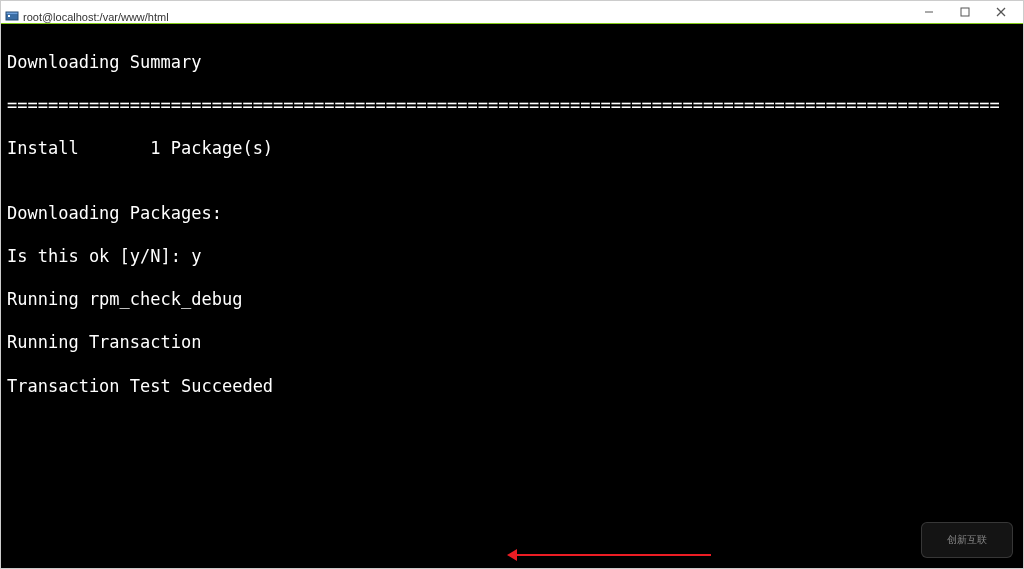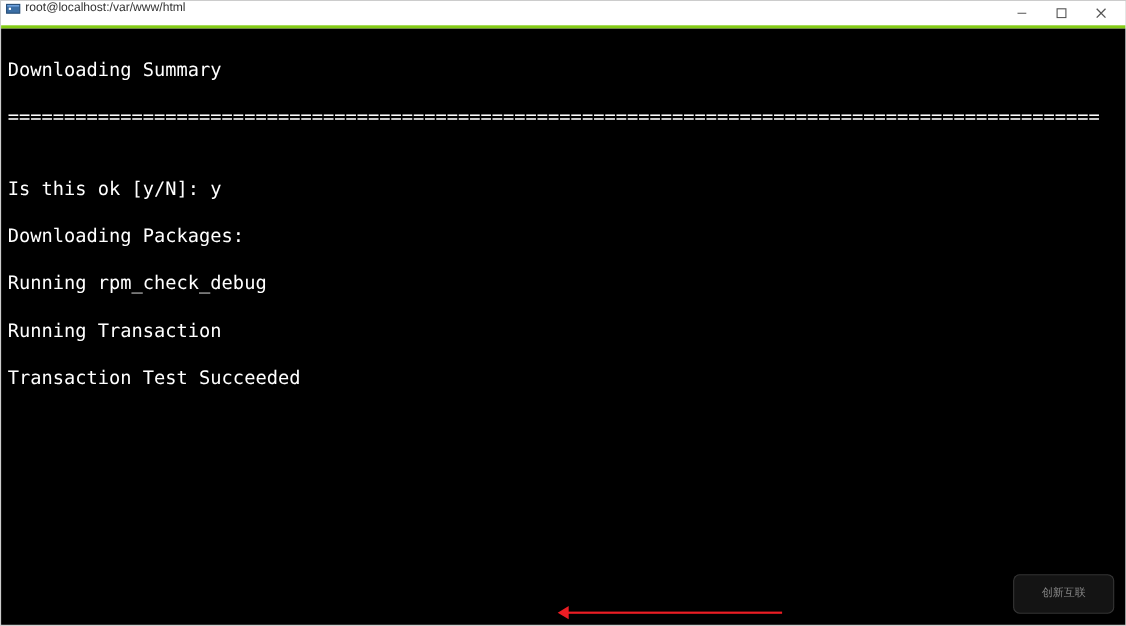--- a/index.html
+++ b/index.html
@@ -17,25 +17,25 @@
     display: flex;
     flex-direction: column;
     border: 1px solid #cccccc;
     box-sizing: border-box;
     background: #ffffff;
   }
   .titlebar {
     height: 22px;
     background: #ffffff;
     display: flex;
-    align-items: flex-start;
+    align-items: flex-end;
     font-size: 11px;
     color: #333;
     padding: 0 4px;
-    border-bottom: 3px solid #84cc16;
+    border-bottom: 1px solid #84cc16;
   }
   .titlebar .icon {
     width: 14px;
     height: 14px;
     margin-right: 4px;
     display: inline-flex;
     align-items: center;
     justify-content: center;
   }
   .titlebar .title { flex: 0 0 auto; }
@@ -127,23 +127,24 @@
       <svg width="10" height="10">
         <line x1="1" y1="1" x2="9" y2="9" stroke="#555" stroke-width="1.2"></line>
         <line x1="9" y1="1" x2="1" y2="9" stroke="#555" stroke-width="1.2"></line>
       </svg>
     </div>
   </div>
 
   <div class="terminal">
 <div class="line">Downloading Summary</div>
 <div class="line">=================================================================================================</div>
+<div class="line">Install       1 Package(s)</div>
 <div class="line"></div>
+<div class="line">Downloading Packages:</div>
 <div class="line">Is this ok [y/N]: y</div>
-<div class="line">Downloading Packages:</div>
 <div class="line">Running rpm_check_debug</div>
 <div class="line">Running Transaction</div>
 <div class="line">Transaction Test Succeeded</div>
 
 
 <div class="line"></div>
 
 
 <div class="line"></div>
 

